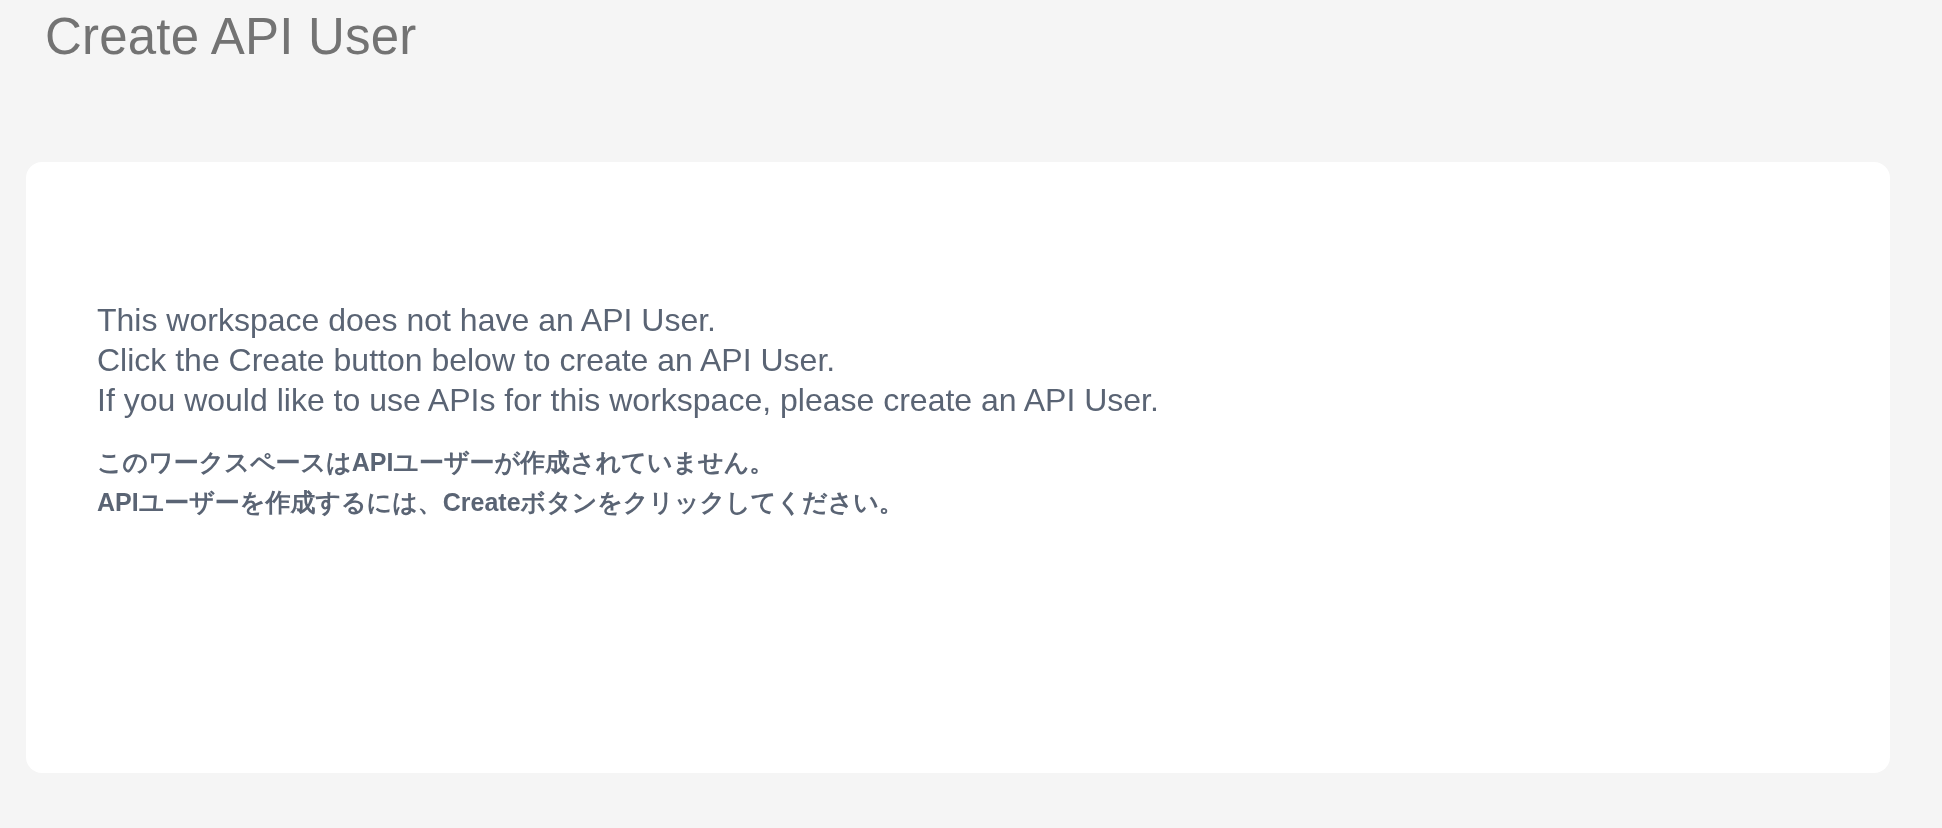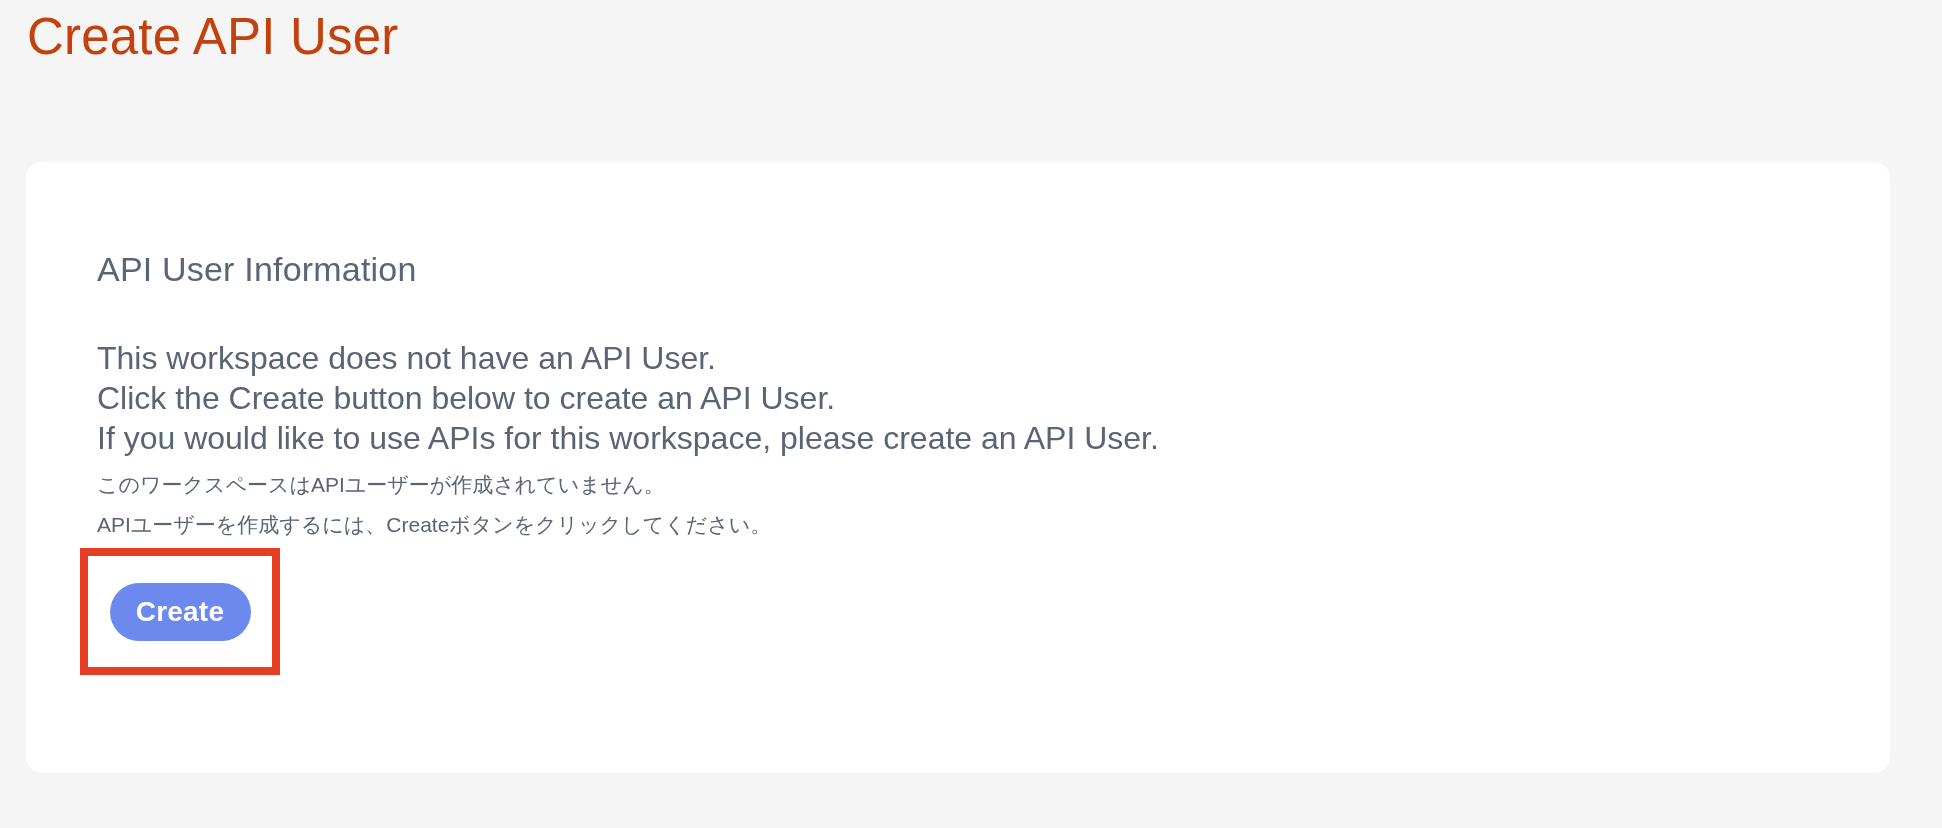--- a/index.html
+++ b/index.html
@@ -6,26 +6,26 @@
   html, body {
     width: 1942px;
     height: 828px;
     background: #f5f5f5;
     font-family: "Liberation Sans", sans-serif;
     overflow: hidden;
     position: relative;
   }
   .page-title {
     position: absolute;
-    left: 27px;
+    left: 45px;
     top: 6px;
     font-size: 51px;
     line-height: 62px;
     font-weight: 500;
-    color: #c2410c;
+    color: #737373;
     letter-spacing: 0.2px;
   }
   .card {
     position: absolute;
     left: 26px;
     top: 162px;
     width: 1864px;
     height: 611px;
     background: #ffffff;
     border-radius: 16px;
@@ -41,24 +41,24 @@
   .message { 
     color: #5a6474;
   }
   .message-en {
     margin-top: 50px;
     font-size: 32px;
     line-height: 40px;
     font-weight: 400;
   }
   .message-ja {
-    margin-top: 7px;
-    font-size: 21px;
+    margin-top: 22px;
+    font-size: 25px;
     line-height: 40px;
-    font-weight: 400;
+    font-weight: 700;
   }
   .message .line { display: block; }
   .annotation-box {
     margin: 3px 0 0 -17px;
     width: 200px;
     height: 127px;
     border: 8px solid #e63e22;
     display: flex;
     align-items: center;
     justify-content: center;
@@ -81,30 +81,26 @@
     cursor: pointer;
   }
 </style>
 </head>
 <body>
 
 <h1 class="page-title">Create API User</h1>
 
 <section class="card">
 
-  <h2 class="card-heading">API User Information</h2>
 
   <p class="message message-en">
     <span class="line">This workspace does not have an API User.</span>
     <span class="line">Click the Create button below to create an API User.</span>
     <span class="line">If you would like to use APIs for this workspace, please create an API User.</span>
   </p>
 
   <p class="message message-ja">
     <span class="line">このワークスペースはAPIユーザーが作成されていません。</span>
     <span class="line">APIユーザーを作成するには、Createボタンをクリックしてください。</span>
   </p>
 
-  <div class="annotation-box">
-    <button class="create-btn">Create</button>
-  </div>
 
 </section>
 
 </body></html>

